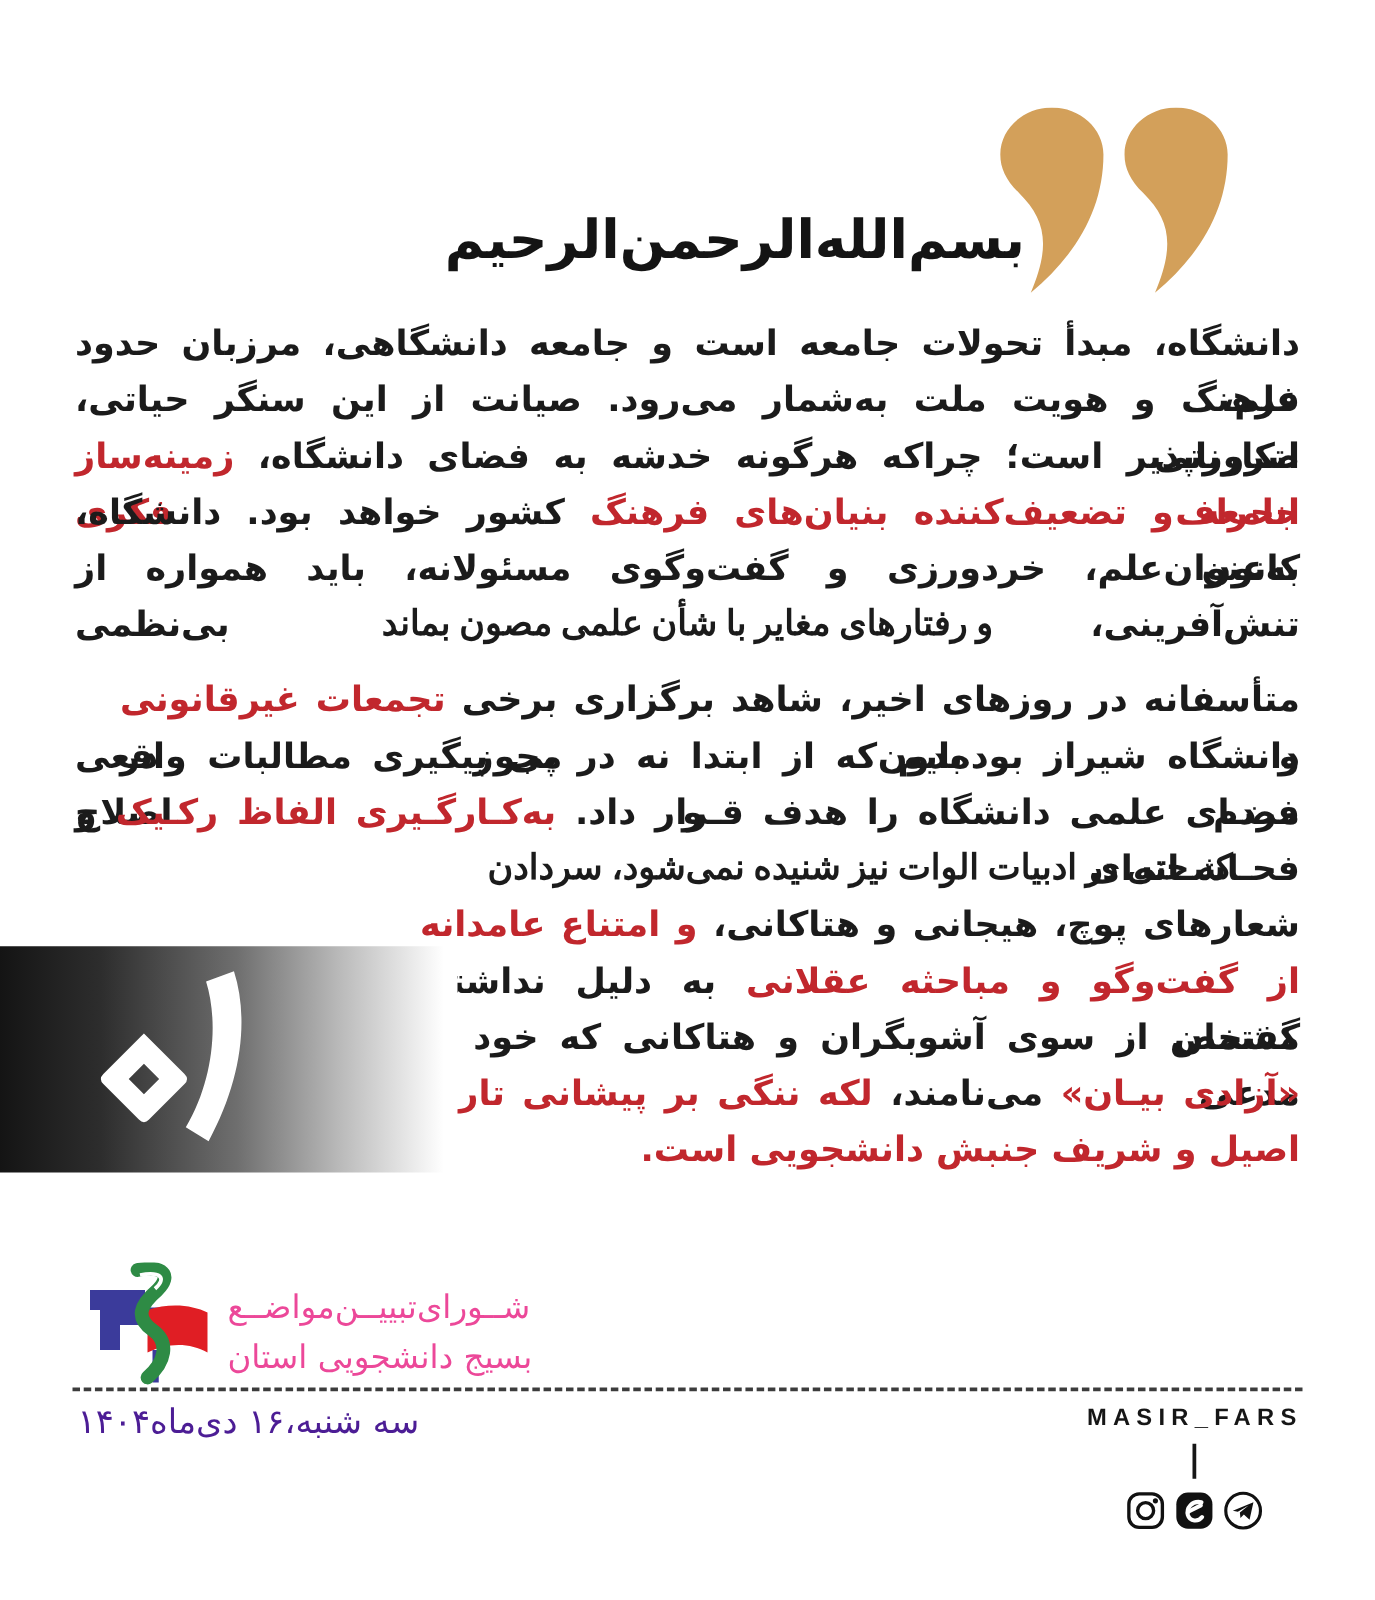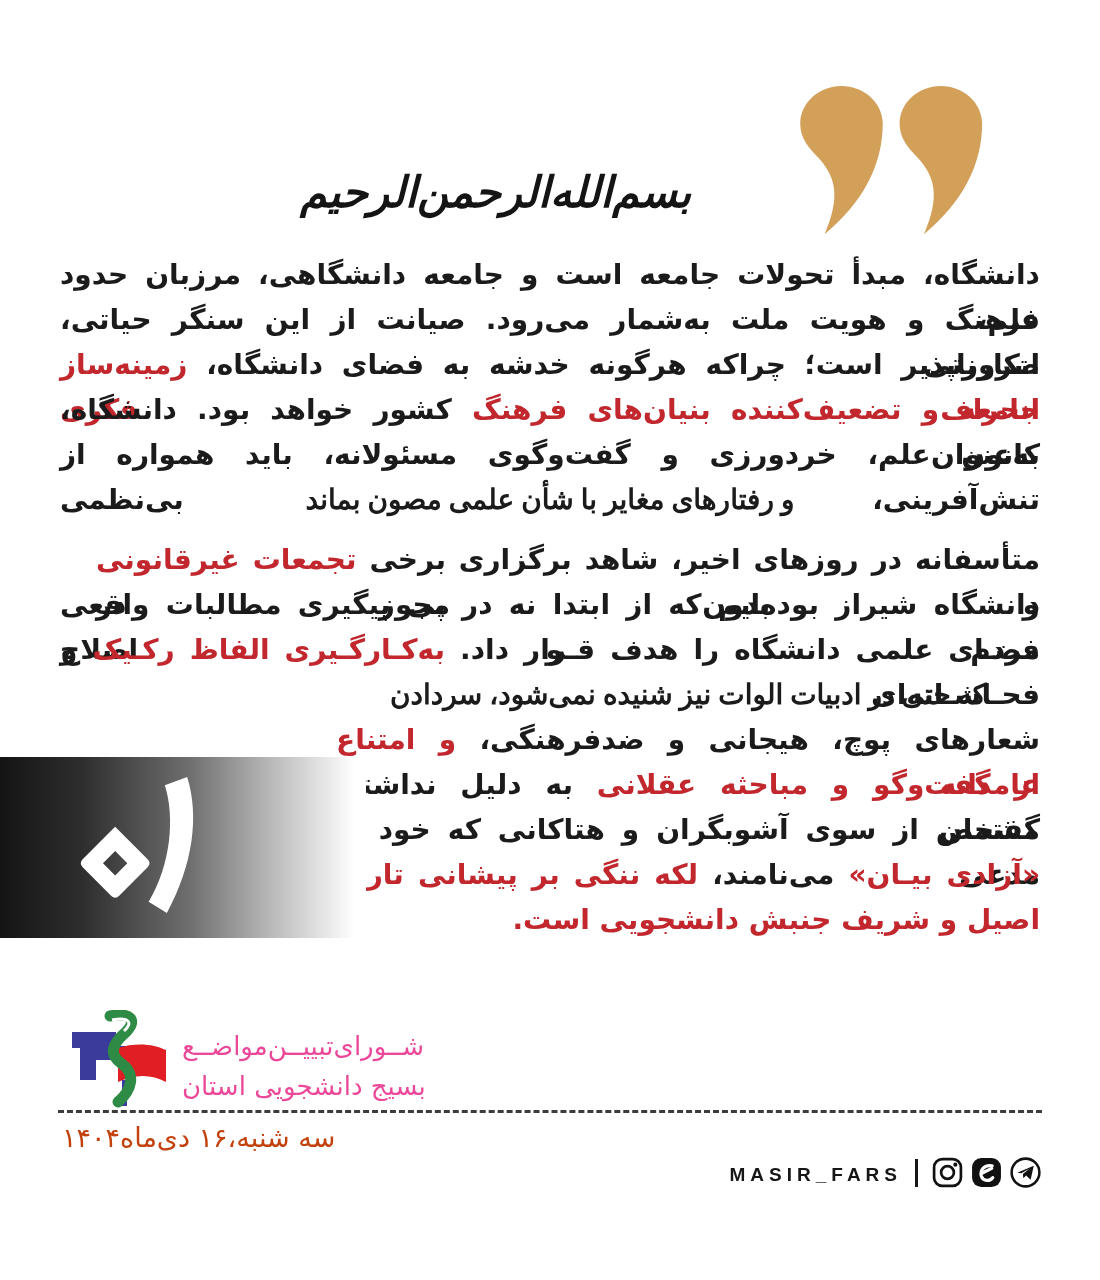--- a/index.html
+++ b/index.html
@@ -18,24 +18,23 @@
     background:#ffffff;
     overflow:hidden;
     margin:0 auto;
   }
   
   .quote-mark{
     position:absolute;left:800px;top:86px;width:188px;height:150px;
   }
   .title{
     position:absolute;left:300px;top:160px;width:520px;
-    direction:rtl;text-align:left;
+    direction:rtl;text-align:right;
     font-size:43px;font-weight:bold;color:#141414;
     line-height:64px;
-    font-style:italic;
   }
   
   .body-text{
     position:absolute;left:60px;top:252px;width:980px;
     direction:rtl;
   }
   .line{
     height:45px;line-height:45px;
     font-size:28px;font-weight:bold;color:var(--ink);
     white-space:normal;
@@ -59,25 +58,25 @@
     position:absolute;left:182px;top:1026px;width:300px;
     direction:rtl;text-align:left;
     font-size:26px;line-height:40px;color:#ec4899;font-weight:normal;
   }
   .separator{
     position:absolute;left:58px;right:58px;top:1110px;
     border-top:3px dashed #3c3c3c;height:0;
   }
   .date{
     position:absolute;left:62px;top:1122px;
-    direction:rtl;font-size:27px;color:#c2410c;font-weight:normal;
+    direction:rtl;font-size:27px;color:#4c1d95;font-weight:normal;
   }
   .handle-row{
-    position:absolute;right:58px;top:1156px;
-    display:flex;align-items:center;gap:9px;
+    position:absolute;right:58px;top:1120px;
+    display:flex;align-items:center;gap:9px;flex-direction:column;
   }
   .handle{
     font-family:"Liberation Sans", sans-serif;
     font-size:19px;font-weight:600;letter-spacing:5px;color:#161616;
     padding-top:4px;
   }
   .pipe{width:3px;height:28px;background:#161616;margin:0 4px;}
   .icons{display:flex;align-items:center;gap:6px;}
 </style>
 </head>
@@ -96,21 +95,21 @@
       <div class="line justify"><span>دانشگاه، مبدأ تحولات جامعه است و جامعه دانشگاهی، مرزبان حدود علم،</span></div>
       <div class="line justify"><span>فرهنگ و هویت ملت به‌شمار می‌رود. صیانت از این سنگر حیاتی، ضرورتی</span></div>
       <div class="line justify"><span>انکارناپذیر است؛ چراکه هرگونه خدشه به فضای دانشگاه، </span><span class="red">زمینه‌ساز انحراف فکری</span></div>
       <div class="line justify"><span class="red">جامعه و تضعیف‌کننده بنیان‌های فرهنگ</span><span> کشور خواهد بود. دانشگاه، به‌عنوان</span></div>
       <div class="line justify"><span>کانون علم، خردورزی و گفت‌وگوی مسئولانه، باید همواره از تنش‌آفرینی، بی‌نظمی</span></div>
       <div class="line right"><span>و رفتارهای مغایر با شأن علمی مصون بماند</span></div>
       <div class="line justify para-start"><span>متأسفانه در روزهای اخیر، شاهد برگزاری برخی </span><span class="red">تجمعات غیرقانونی</span><span> و بدون مجوز در</span></div>
       <div class="line justify"><span>دانشگاه شیراز بوده‌ایم که از ابتدا نه در پی پیگیری مطالبات واقعی مردم و اصلاح</span></div>
       <div class="line justify"><span>فضـای علمی دانشگاه را هدف قـرار داد. </span><span class="red">به‌کـارگـیری الفاظ رکـیک</span><span> و فحـاشـانه‌ای</span></div>
       <div class="line right indent"><span>که حتی در ادبیات الوات نیز شنیده نمی‌شود، سردادن</span></div>
-      <div class="line justify indent"><span>شعارهای پوچ، هیجانی و ضدفرهنگی، </span><span class="red">و امتناع عامدانه</span></div>
+      <div class="line justify indent"><span>شعارهای پوچ، هیجانی و هتاکانی، </span><span class="red">و امتناع عامدانه</span></div>
       <div class="line justify indent"><span class="red">از گفت‌وگو و مباحثه عقلانی </span><span>به دلیل نداشتن گفتمان</span></div>
       <div class="line justify indent"><span>مشخص از سوی آشوبگران و هتاکانی که خود را مدعی</span></div>
       <div class="line justify indent"><span class="red">«آزادی بیـان» </span><span>می‌نامند، </span><span class="red">لکه ننگی بر پیشانی تاریخ</span></div>
       <div class="line left indent"><span class="red">اصیل و شریف جنبش دانشجویی است.</span></div>
     </div>
 
   <div class="banner">
     <span class="sr">۰۱</span>
     <svg width="135" height="142" viewBox="0 0 130 140" aria-hidden="true">
 

